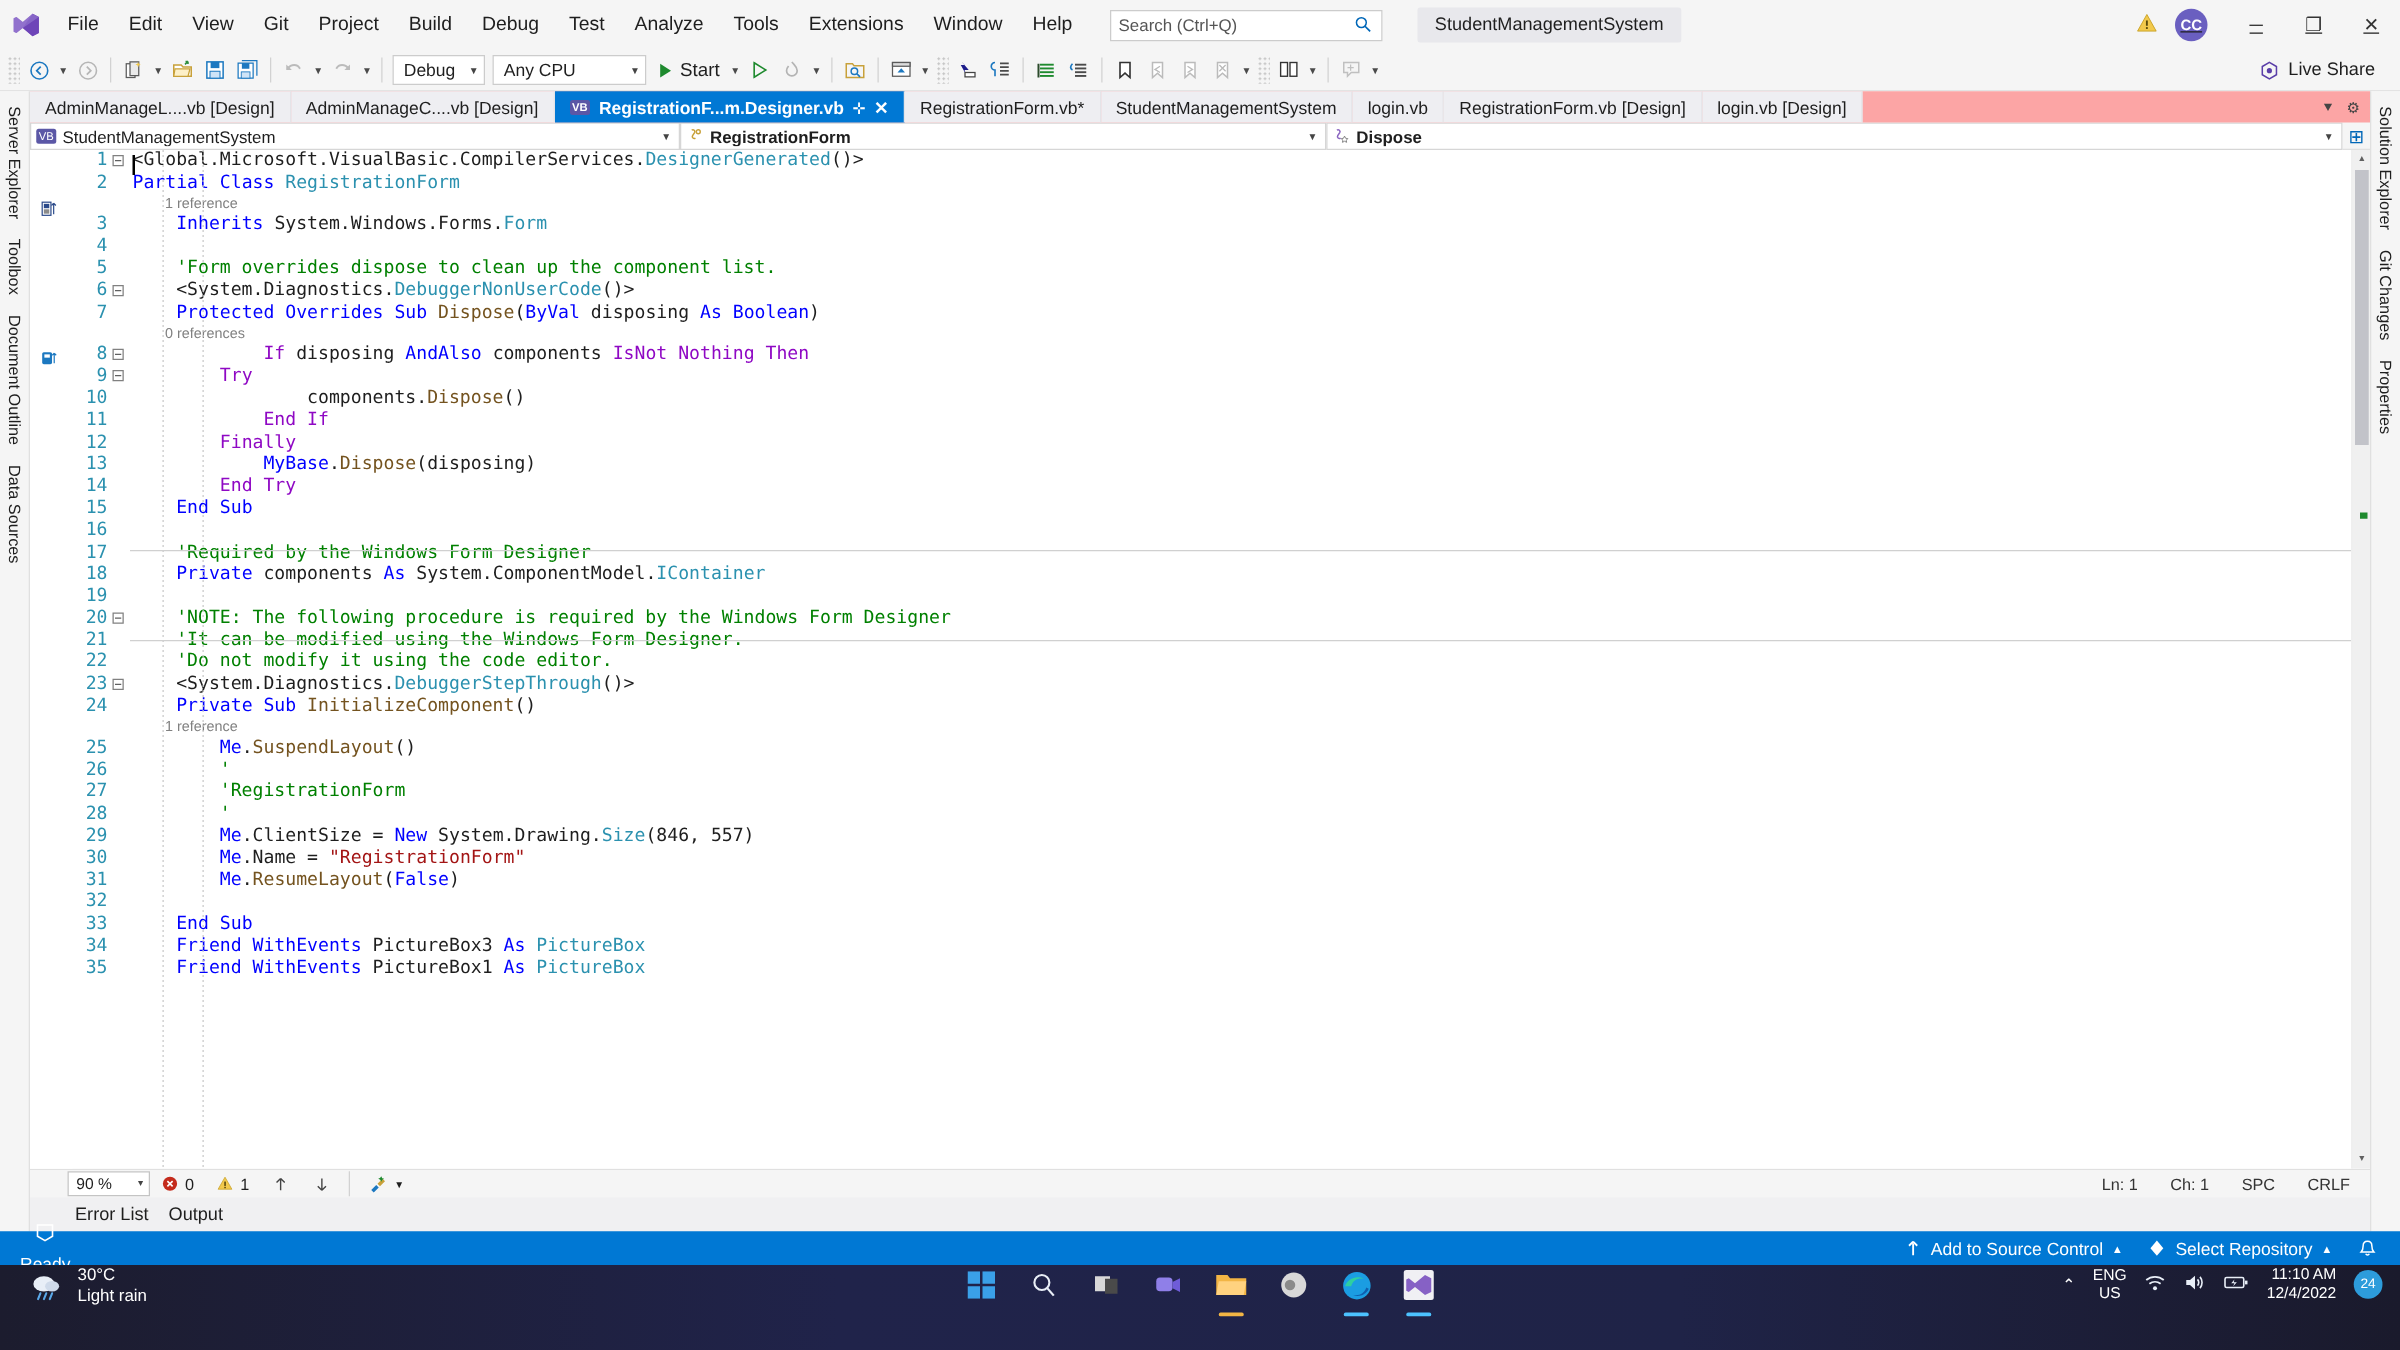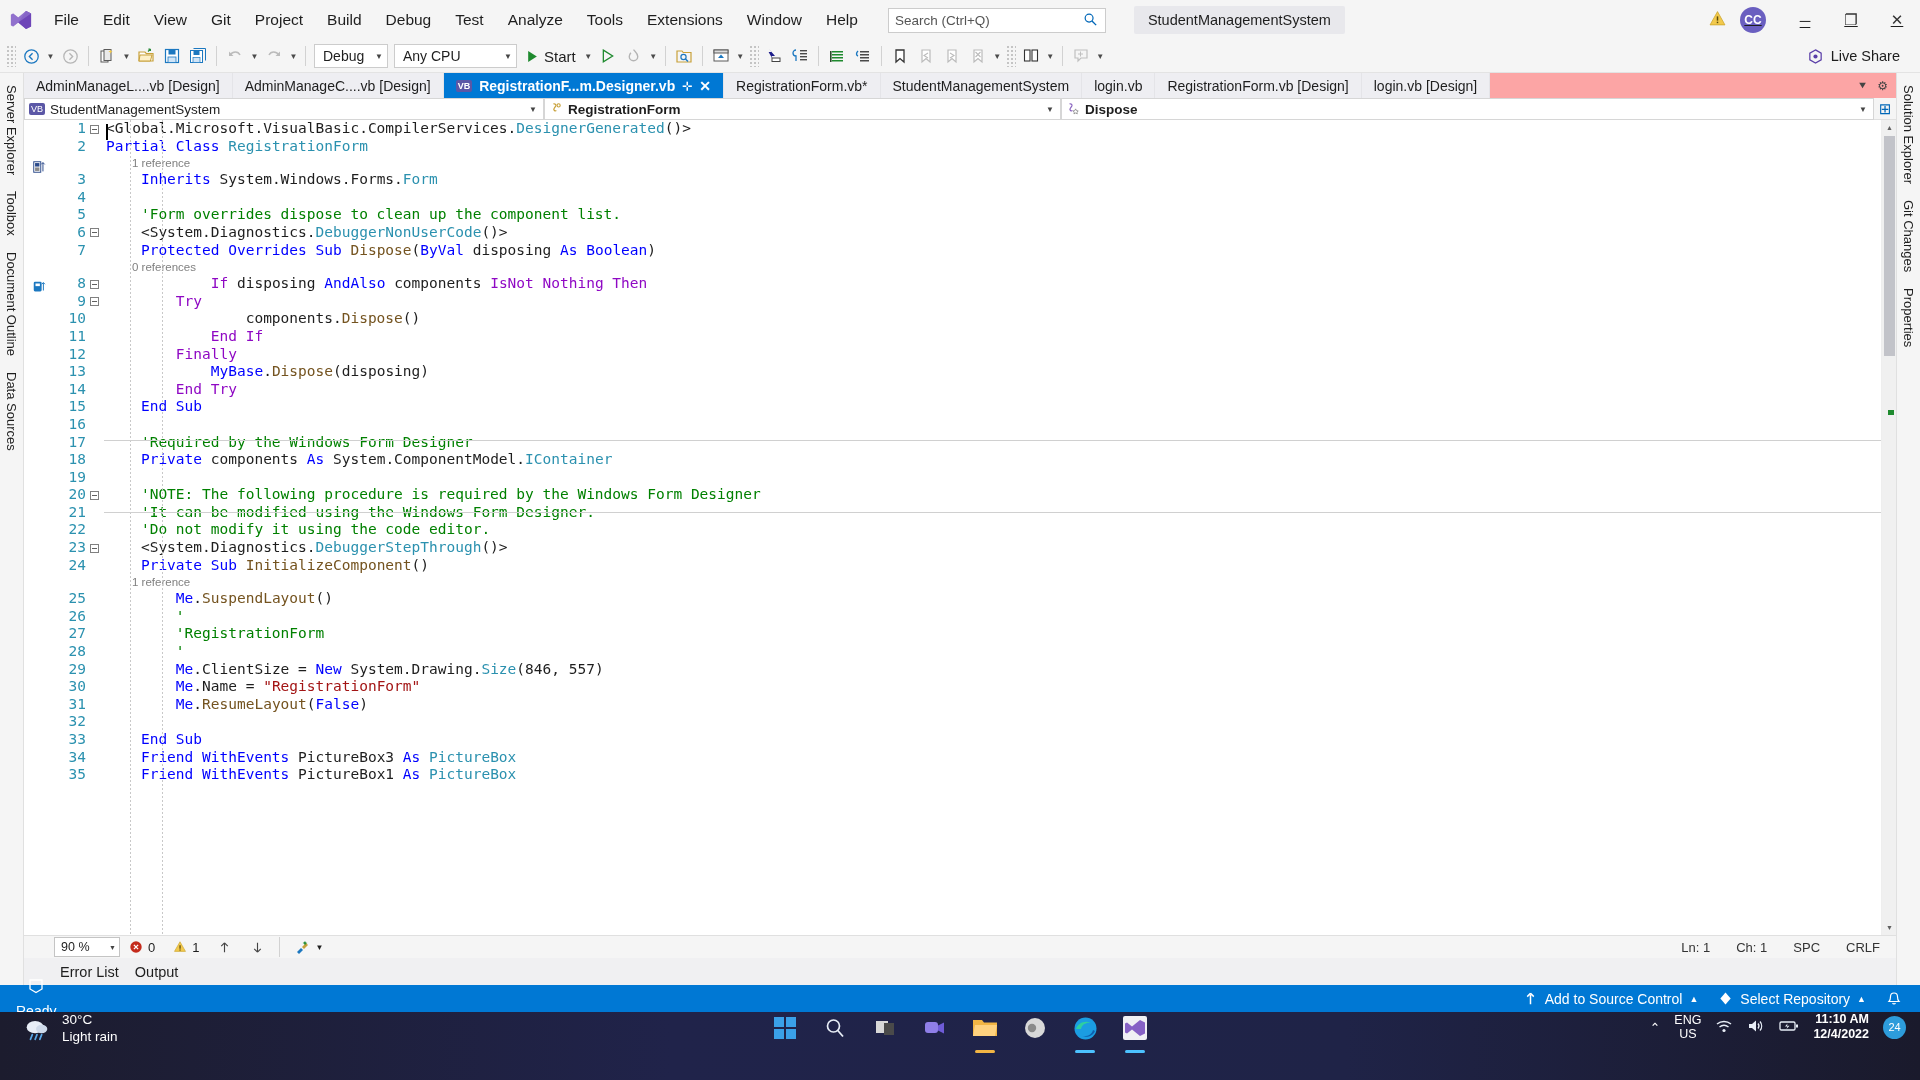--- a/index.html
+++ b/index.html
@@ -167,21 +167,21 @@
   .taskbar {
     height:68px; background:linear-gradient(90deg,#1c1c2e 0%, #20234a 35%, #1f2347 70%, #1a1a2c 100%);
     display:flex; align-items:flex-start; color:#fff; font-size:13px; flex:none; position:relative;
   }
   .weather { display:flex; align-items:center; gap:10px; padding-left:22px; }
   .weather .wtxt { line-height:1.25; font-size:13.5px; }
   .tb-center { position:absolute; left:50%; transform:translateX(-50%); display:flex; align-items:center; gap:22px; }
   .tb-icon { width:28px; height:32px; display:flex; align-items:center; justify-content:center; position:relative; }
   .tb-tray { margin-left:auto; display:flex; align-items:center; gap:14px; padding-right:14px; font-size:12.5px;}
   .tray-lang { text-align:center; line-height:1.15; font-size:12.5px; }
-  .tray-clock { text-align:right; line-height:1.2; font-size:12.5px;font-weight:bold; }
+  .tray-clock { text-align:right; line-height:1.2; font-size:12.5px; }
   .tray-badge { width:23px; height:23px; border-radius:50%; background:#2d9cdb; color:#fff;
                 display:flex; align-items:center; justify-content:center; font-size:11px; }
   .active-underline { position:absolute; bottom:-9px; left:4px; right:4px; height:3px; background:#4cc2ff; border-radius:2px;}
 </style>
 </head>
 <body>
 
 <div class="app">
 
   <div class="titlebar">

